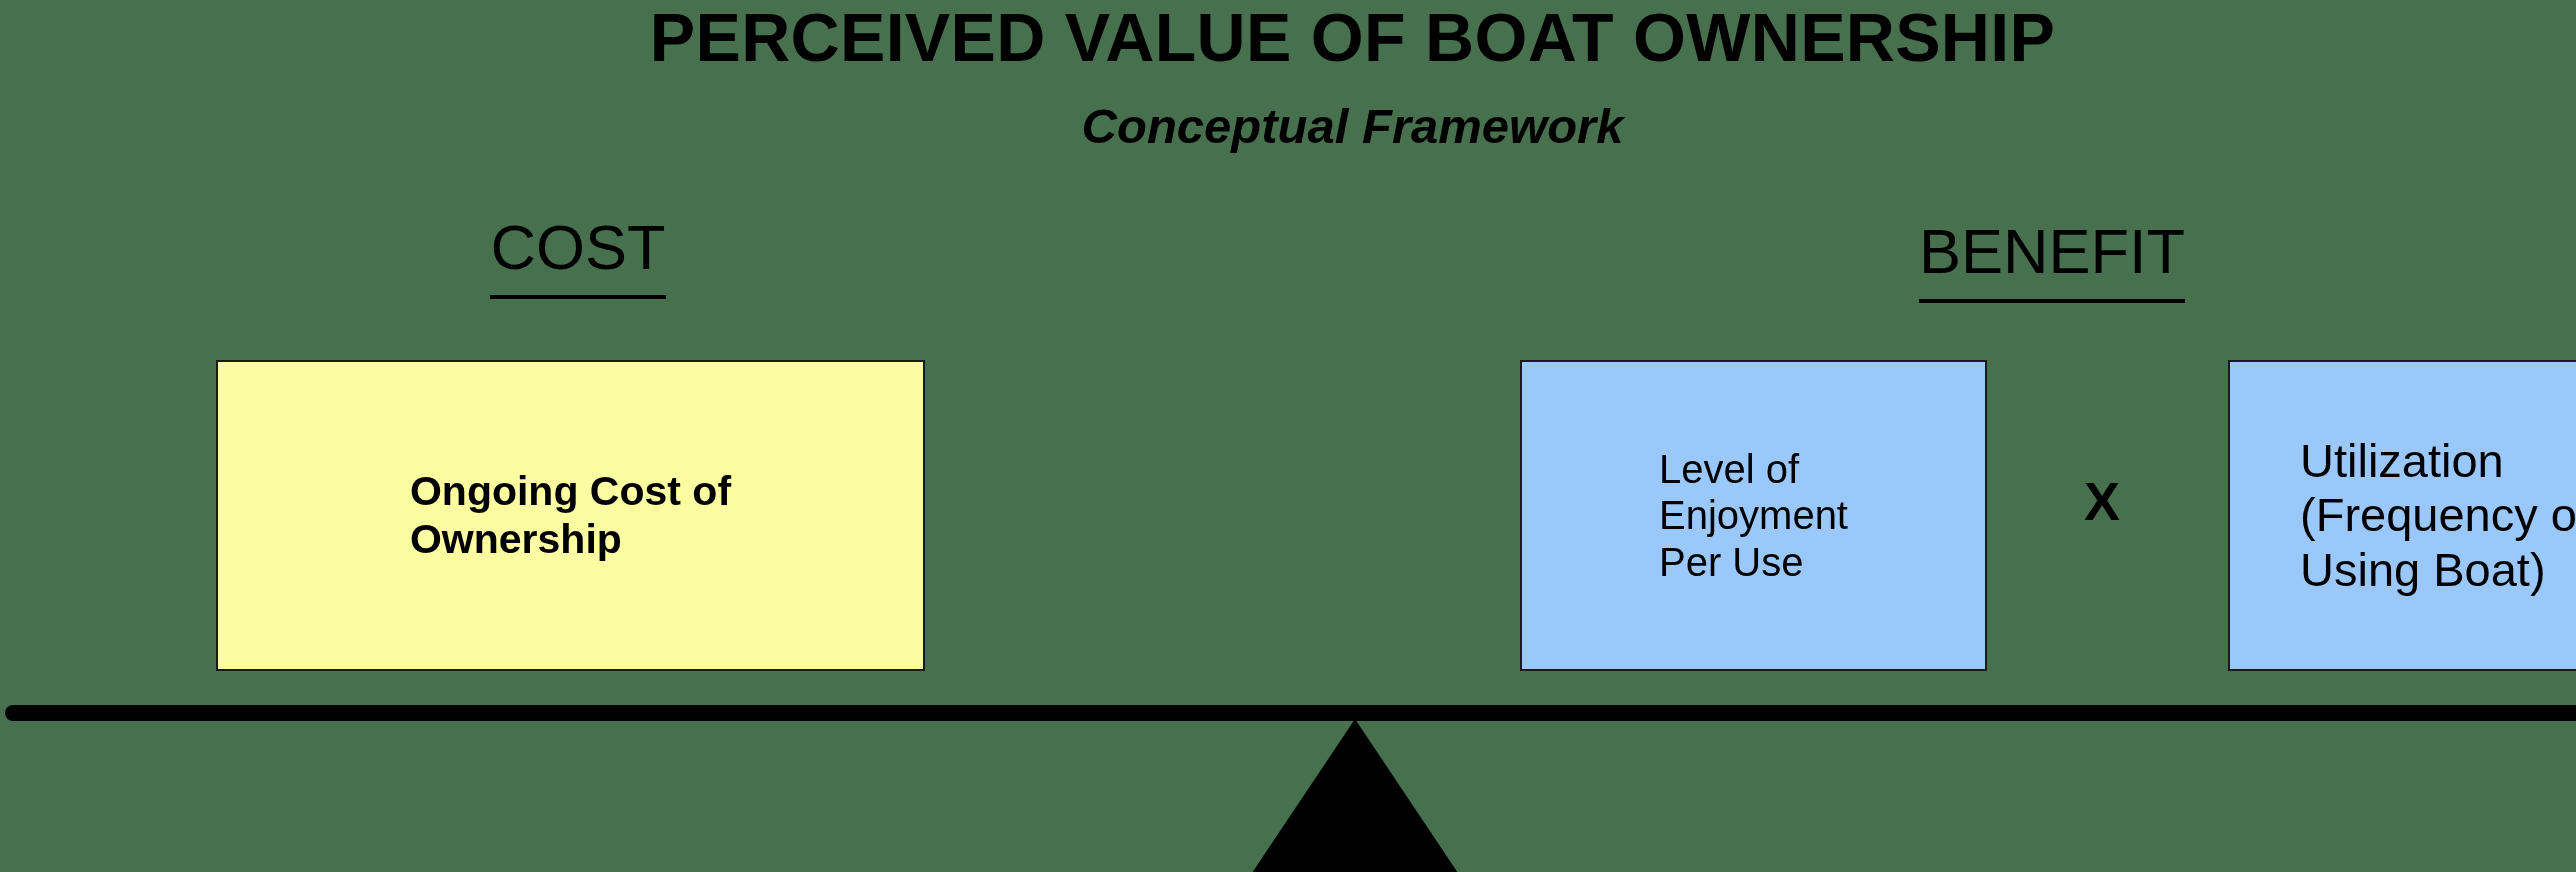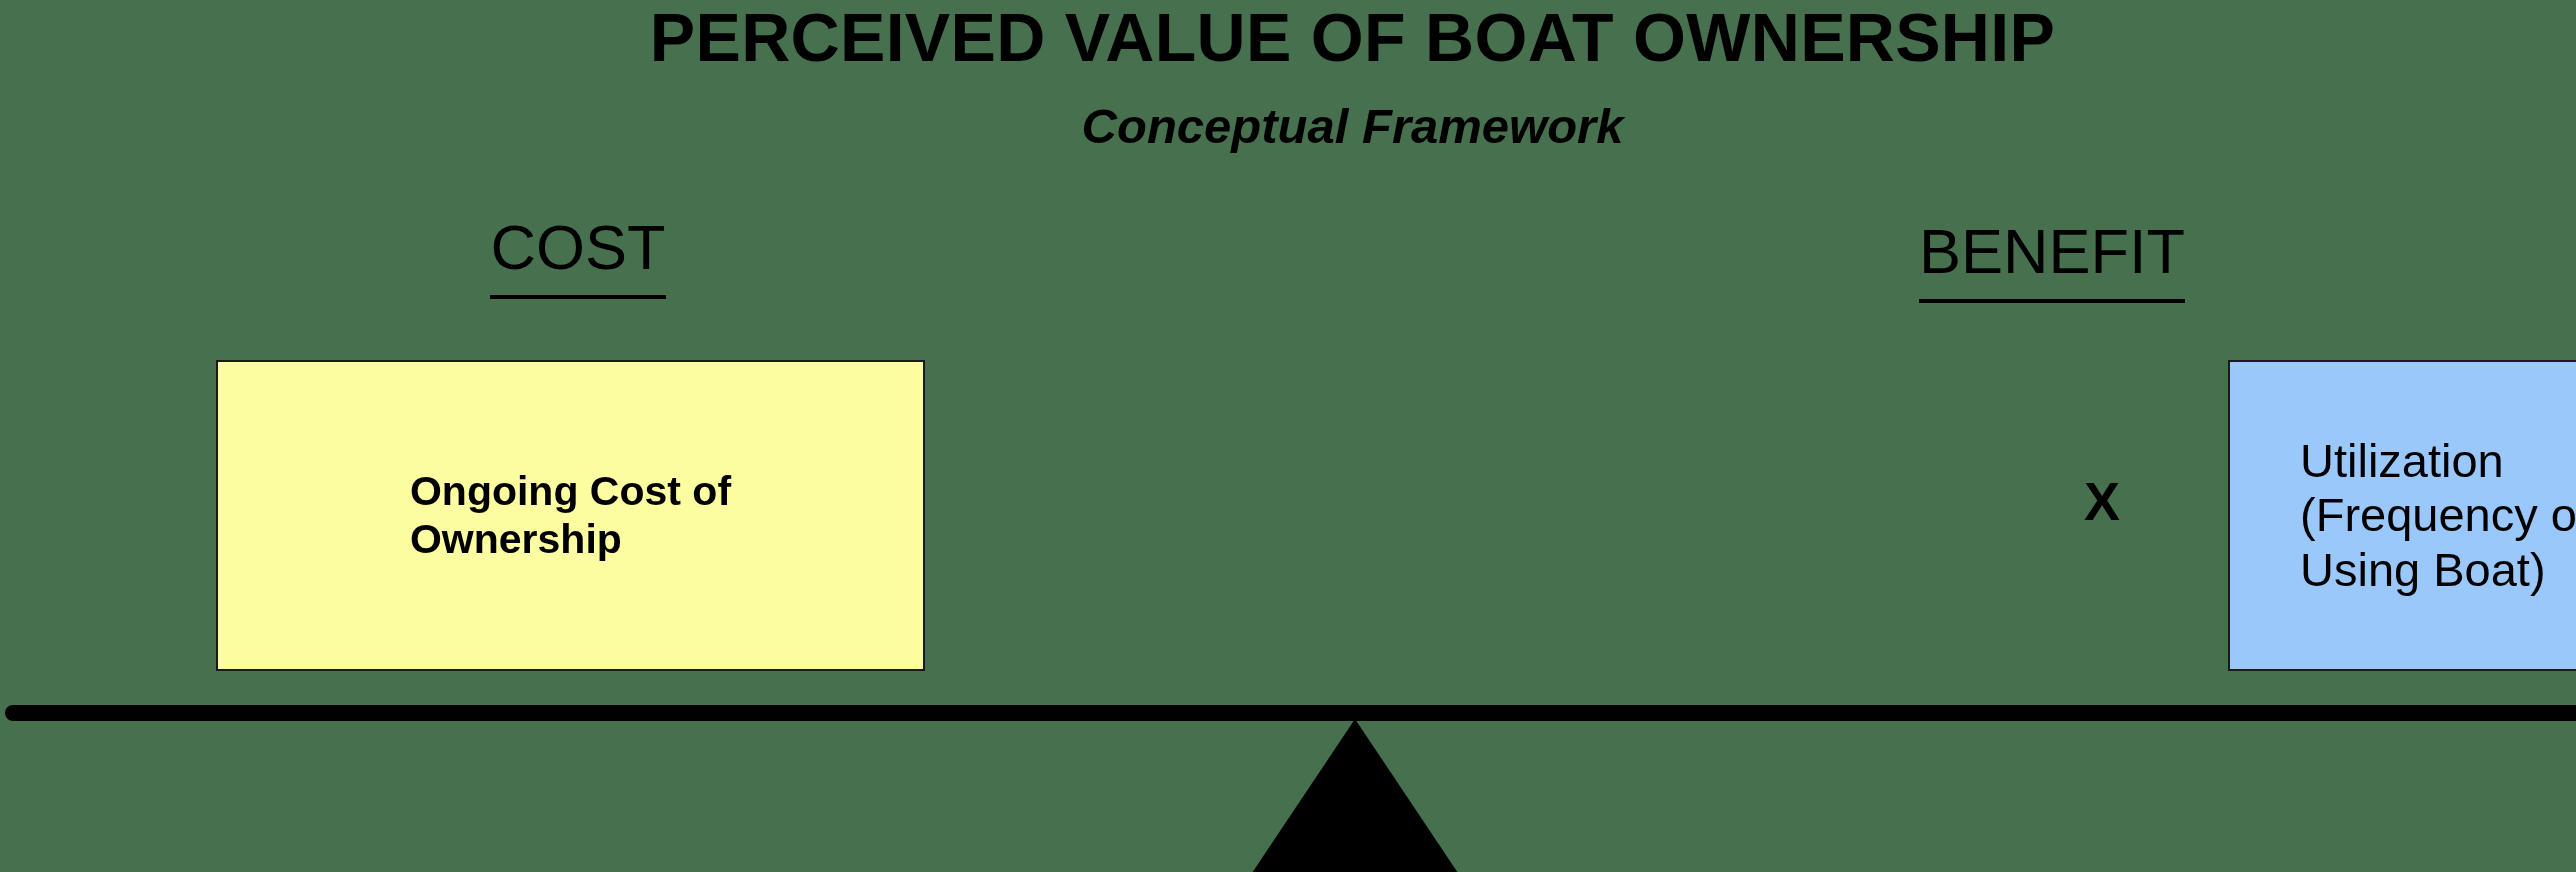--- a/index.html
+++ b/index.html
@@ -157,20 +157,25 @@
 
   <div class="section-heading" id="cost-heading"><span class="ul">COST</span></div>
 
   <div class="section-heading" id="benefit-heading"><span class="ul">BENEFIT</span></div>
 
   <div class="box" id="cost-box">
     <span class="box-text">Ongoing Cost of
 Ownership</span>
   </div>
 
+  <div class="box" id="benefit-box-enjoyment">
+    <span class="box-text">Level of
+Enjoyment
+Per Use</span>
+  </div>
 
   <div id="multiply-operator">X</div>
 
   <div class="box" id="benefit-box-utilization">
     <span class="box-text">Utilization
 (Frequency of
 Using Boat)</span>
   </div>
 
   <div id="balance-beam"></div>

